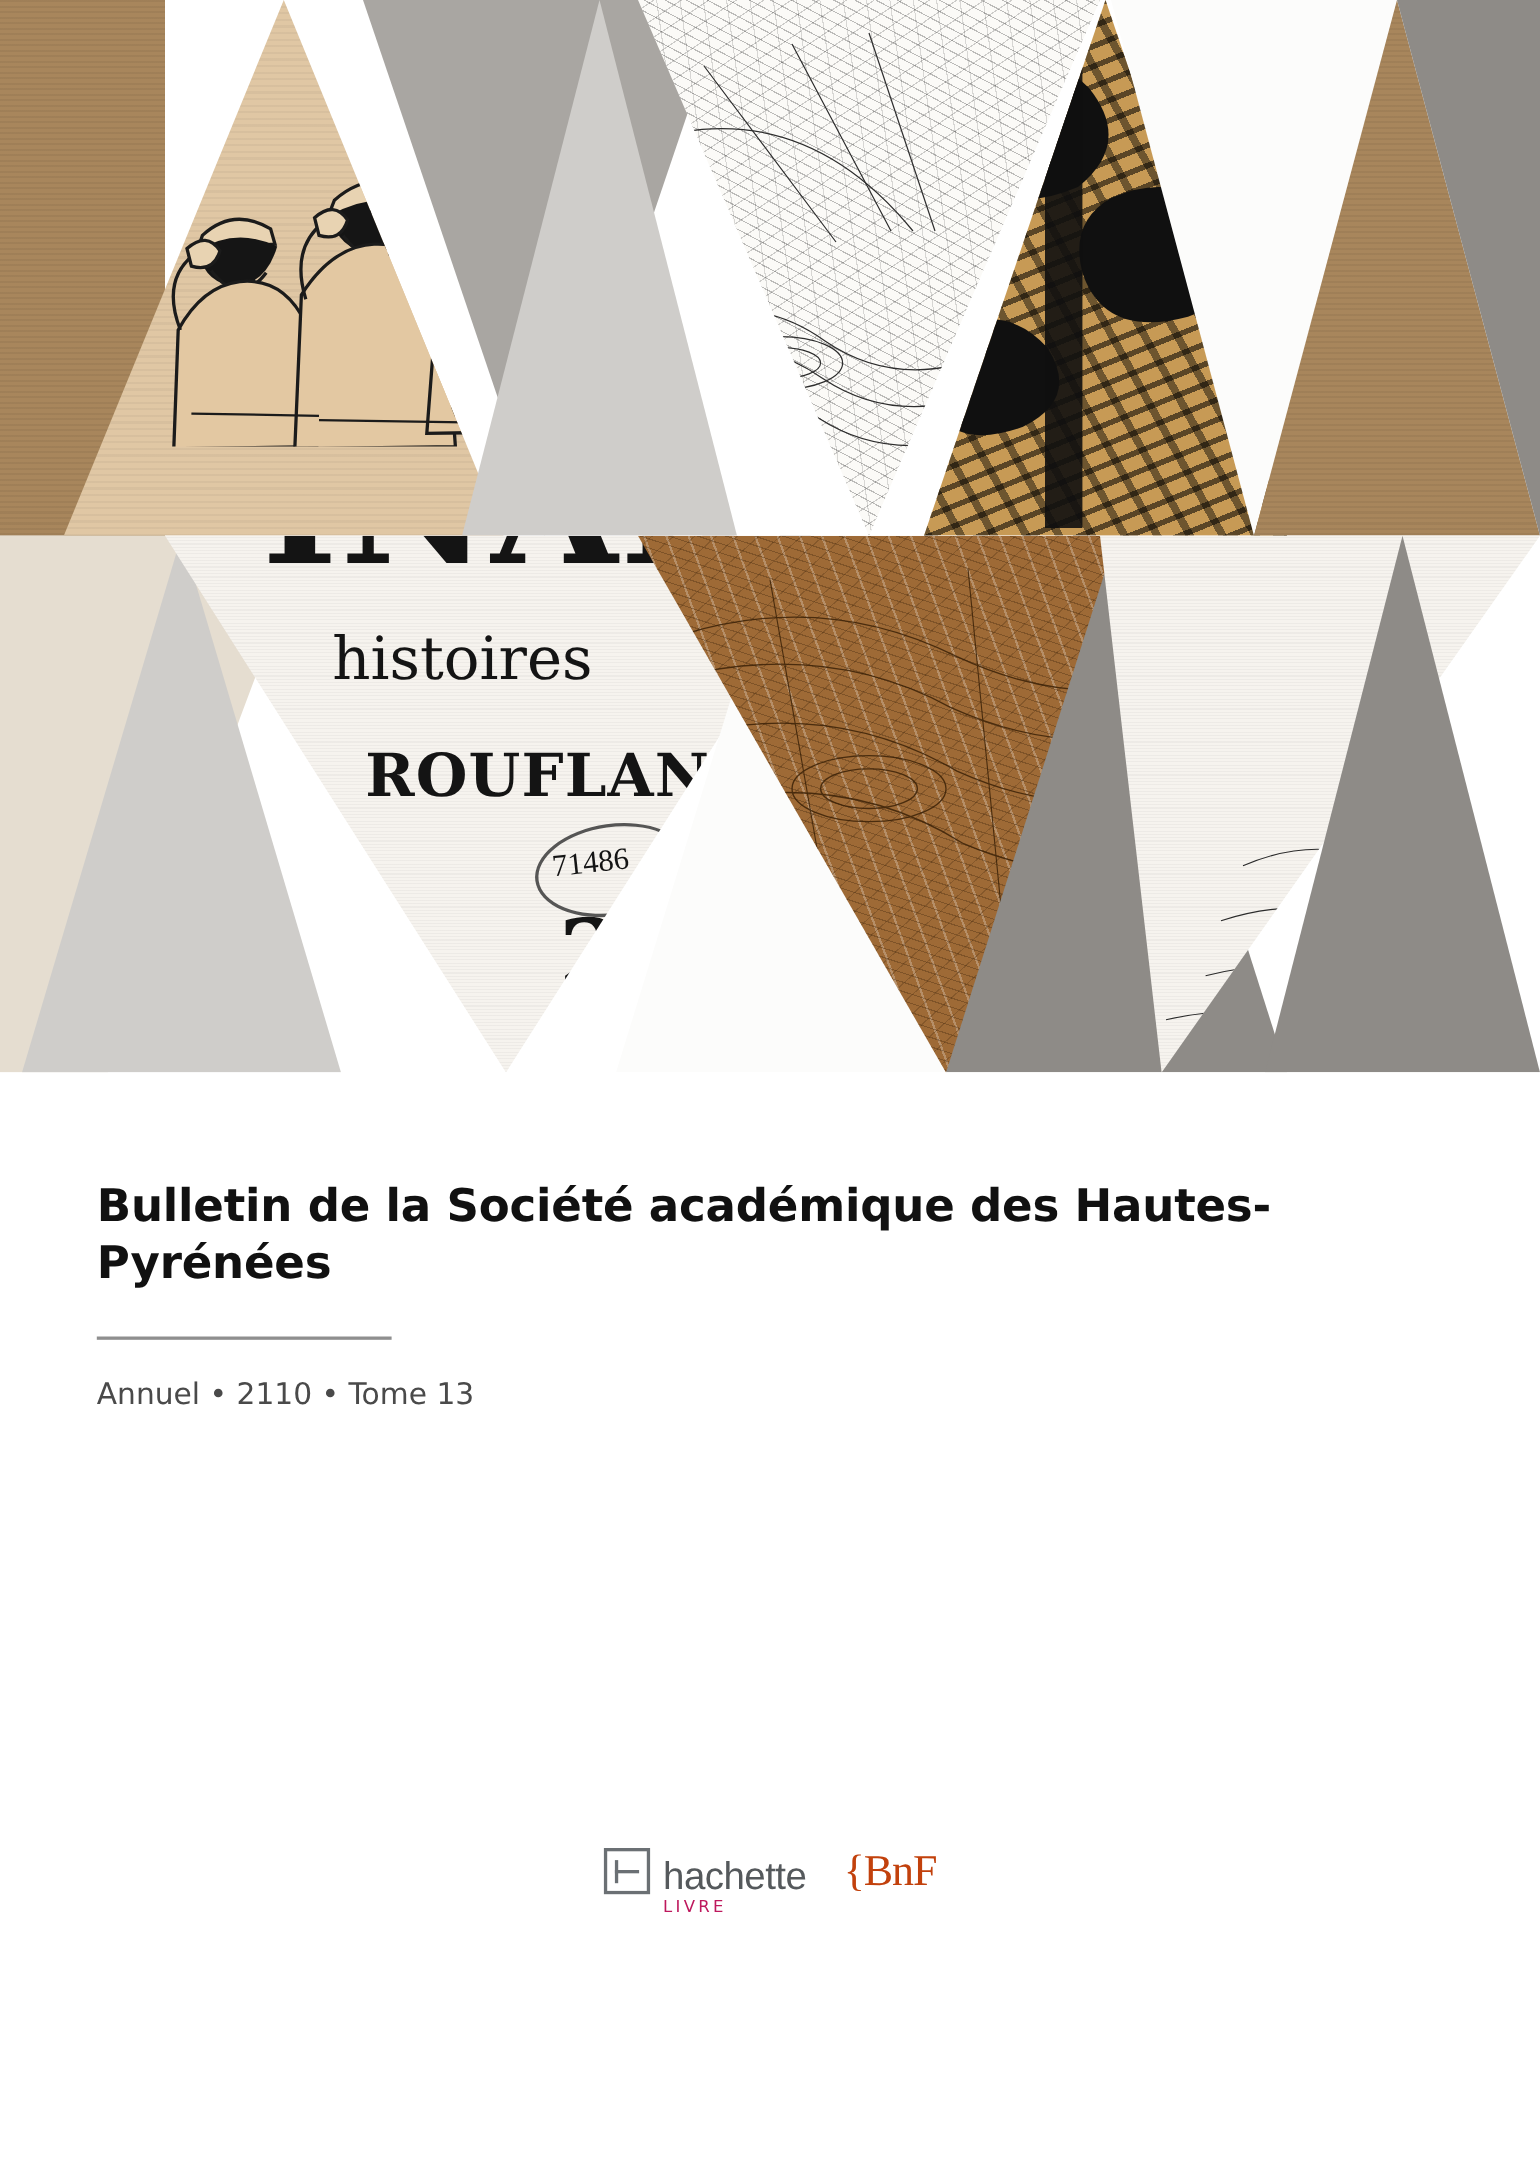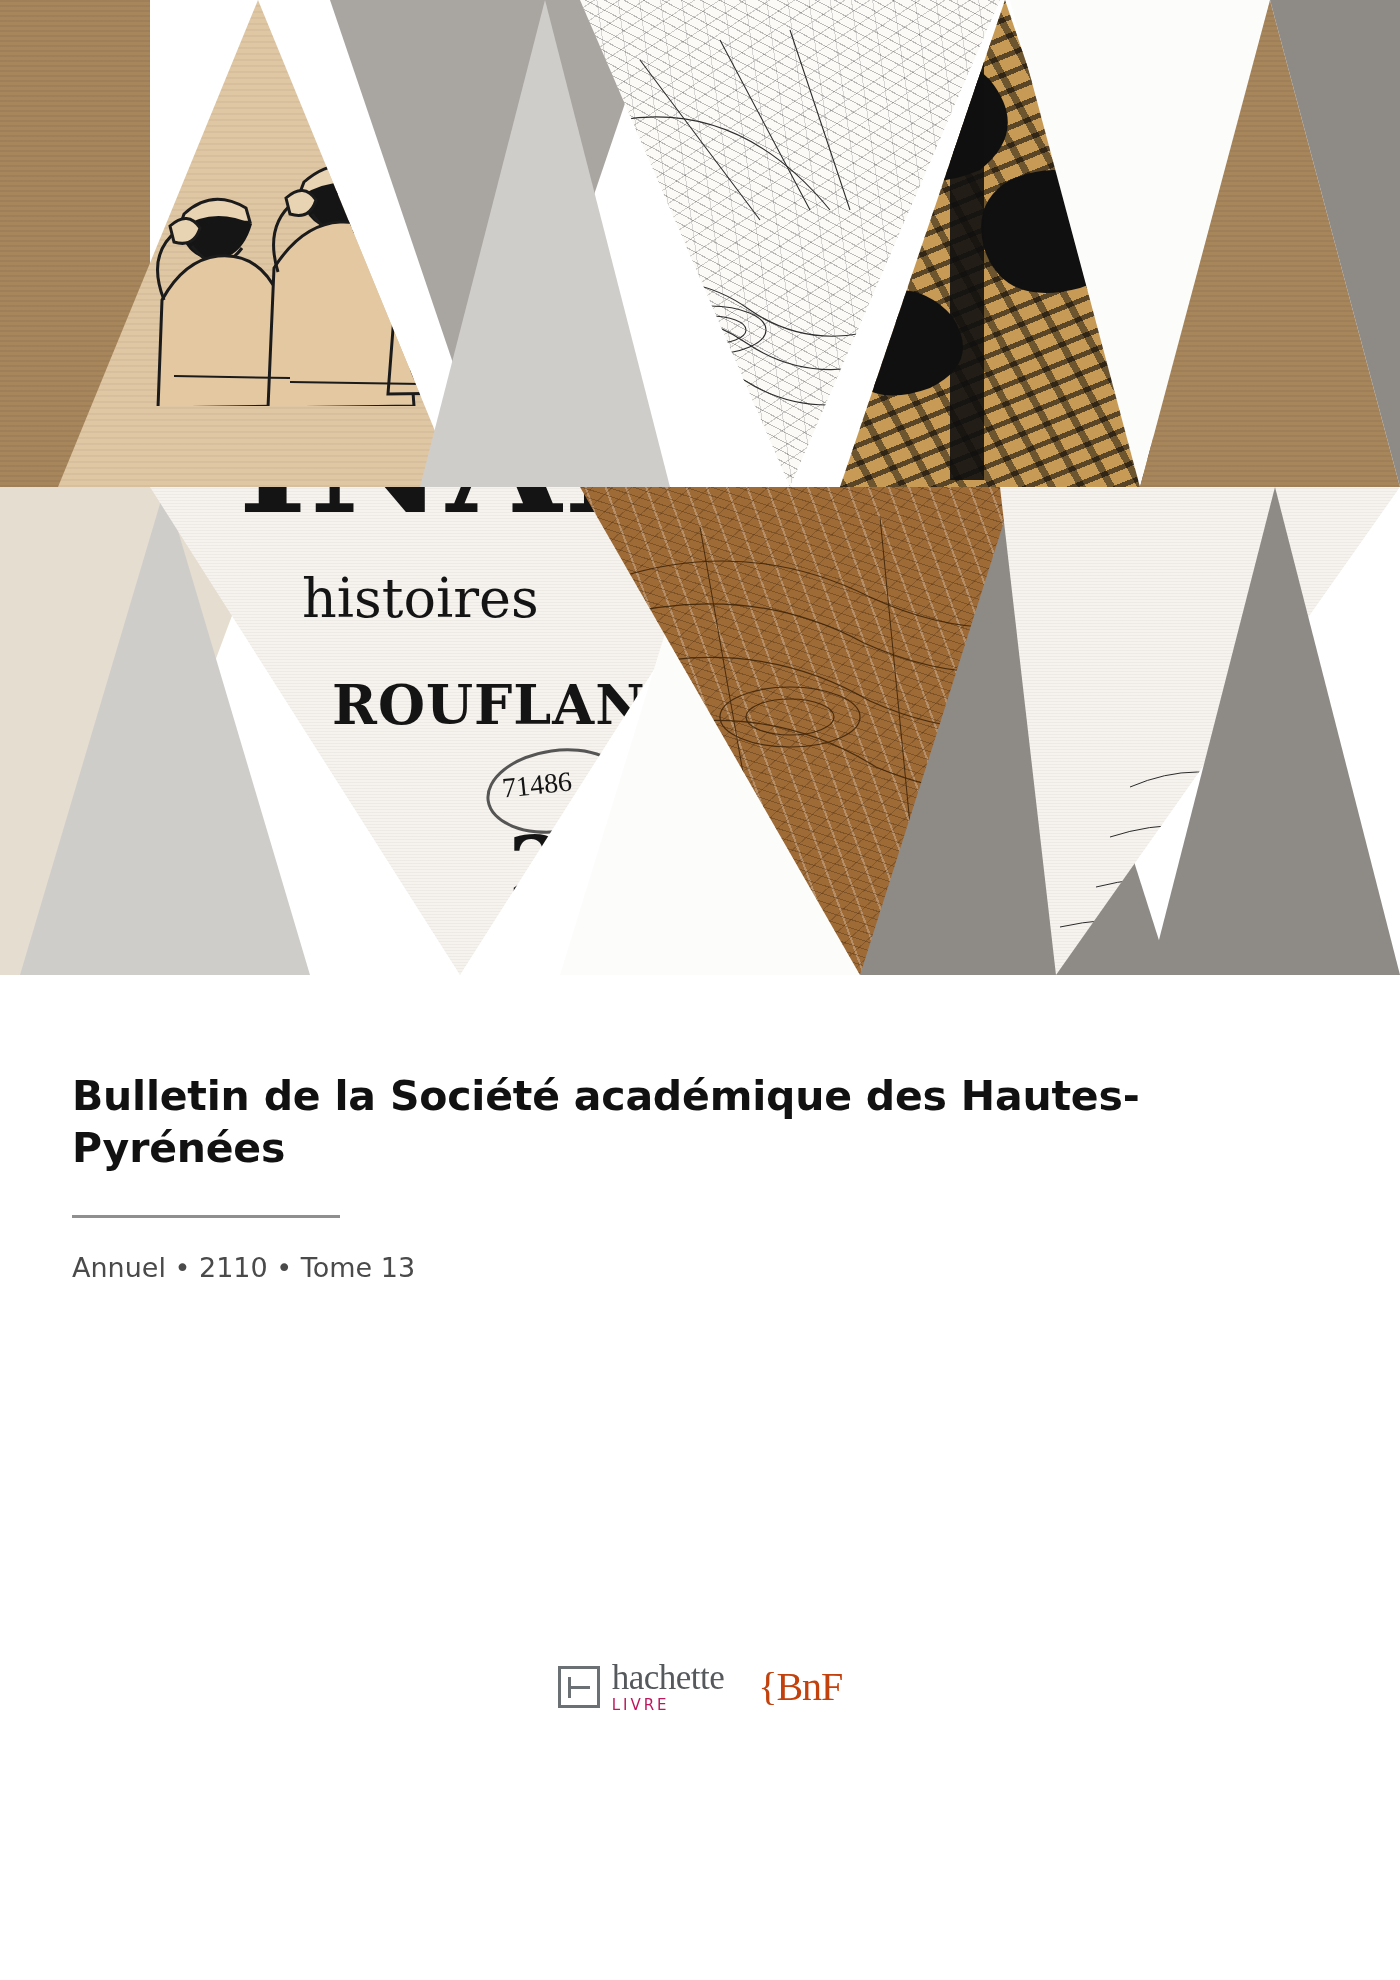--- a/index.html
+++ b/index.html
@@ -135,21 +135,21 @@
   
   .blob-panel { position: absolute; inset: 0; }
 
   
   .contours { position: absolute; inset: 0; }
   .contours svg { width: 100%; height: 100%; }
 
   
   .text-block {
     position: absolute;
-    left: 72px;
+    left: 88px;
     top: 1070px;
     width: 1070px;
   }
   .book-title {
     font-family: "DejaVu Sans", sans-serif;
     font-size: 41px;
     line-height: 1.28;
     font-weight: 700;
     color: #111111;
     margin: 0;
@@ -201,24 +201,25 @@
   }
   .hachette .mark::after {
     content: "";
     position: absolute;
     left: 7px; top: 8px;
     width: 3px; height: 21px;
     background: #6b7074;
   }
   .hachette .words { line-height: 1; }
   .hachette .w1 {
-    font-family: Liberation Serif, serif;
+    font-family: Liberation Sans, sans-serif;
     font-size: 35px;
     color: #55595c;
     letter-spacing: -0.5px;
+    margin-top: 28px;
   }
   .hachette .w2 {
     font-family: "DejaVu Sans", sans-serif;
     font-size: 15px;
     color: #be185d;
     letter-spacing: 3px;
     margin-top: 3px;
   }
   .bnf {
     font-family: Liberation Serif, serif;

